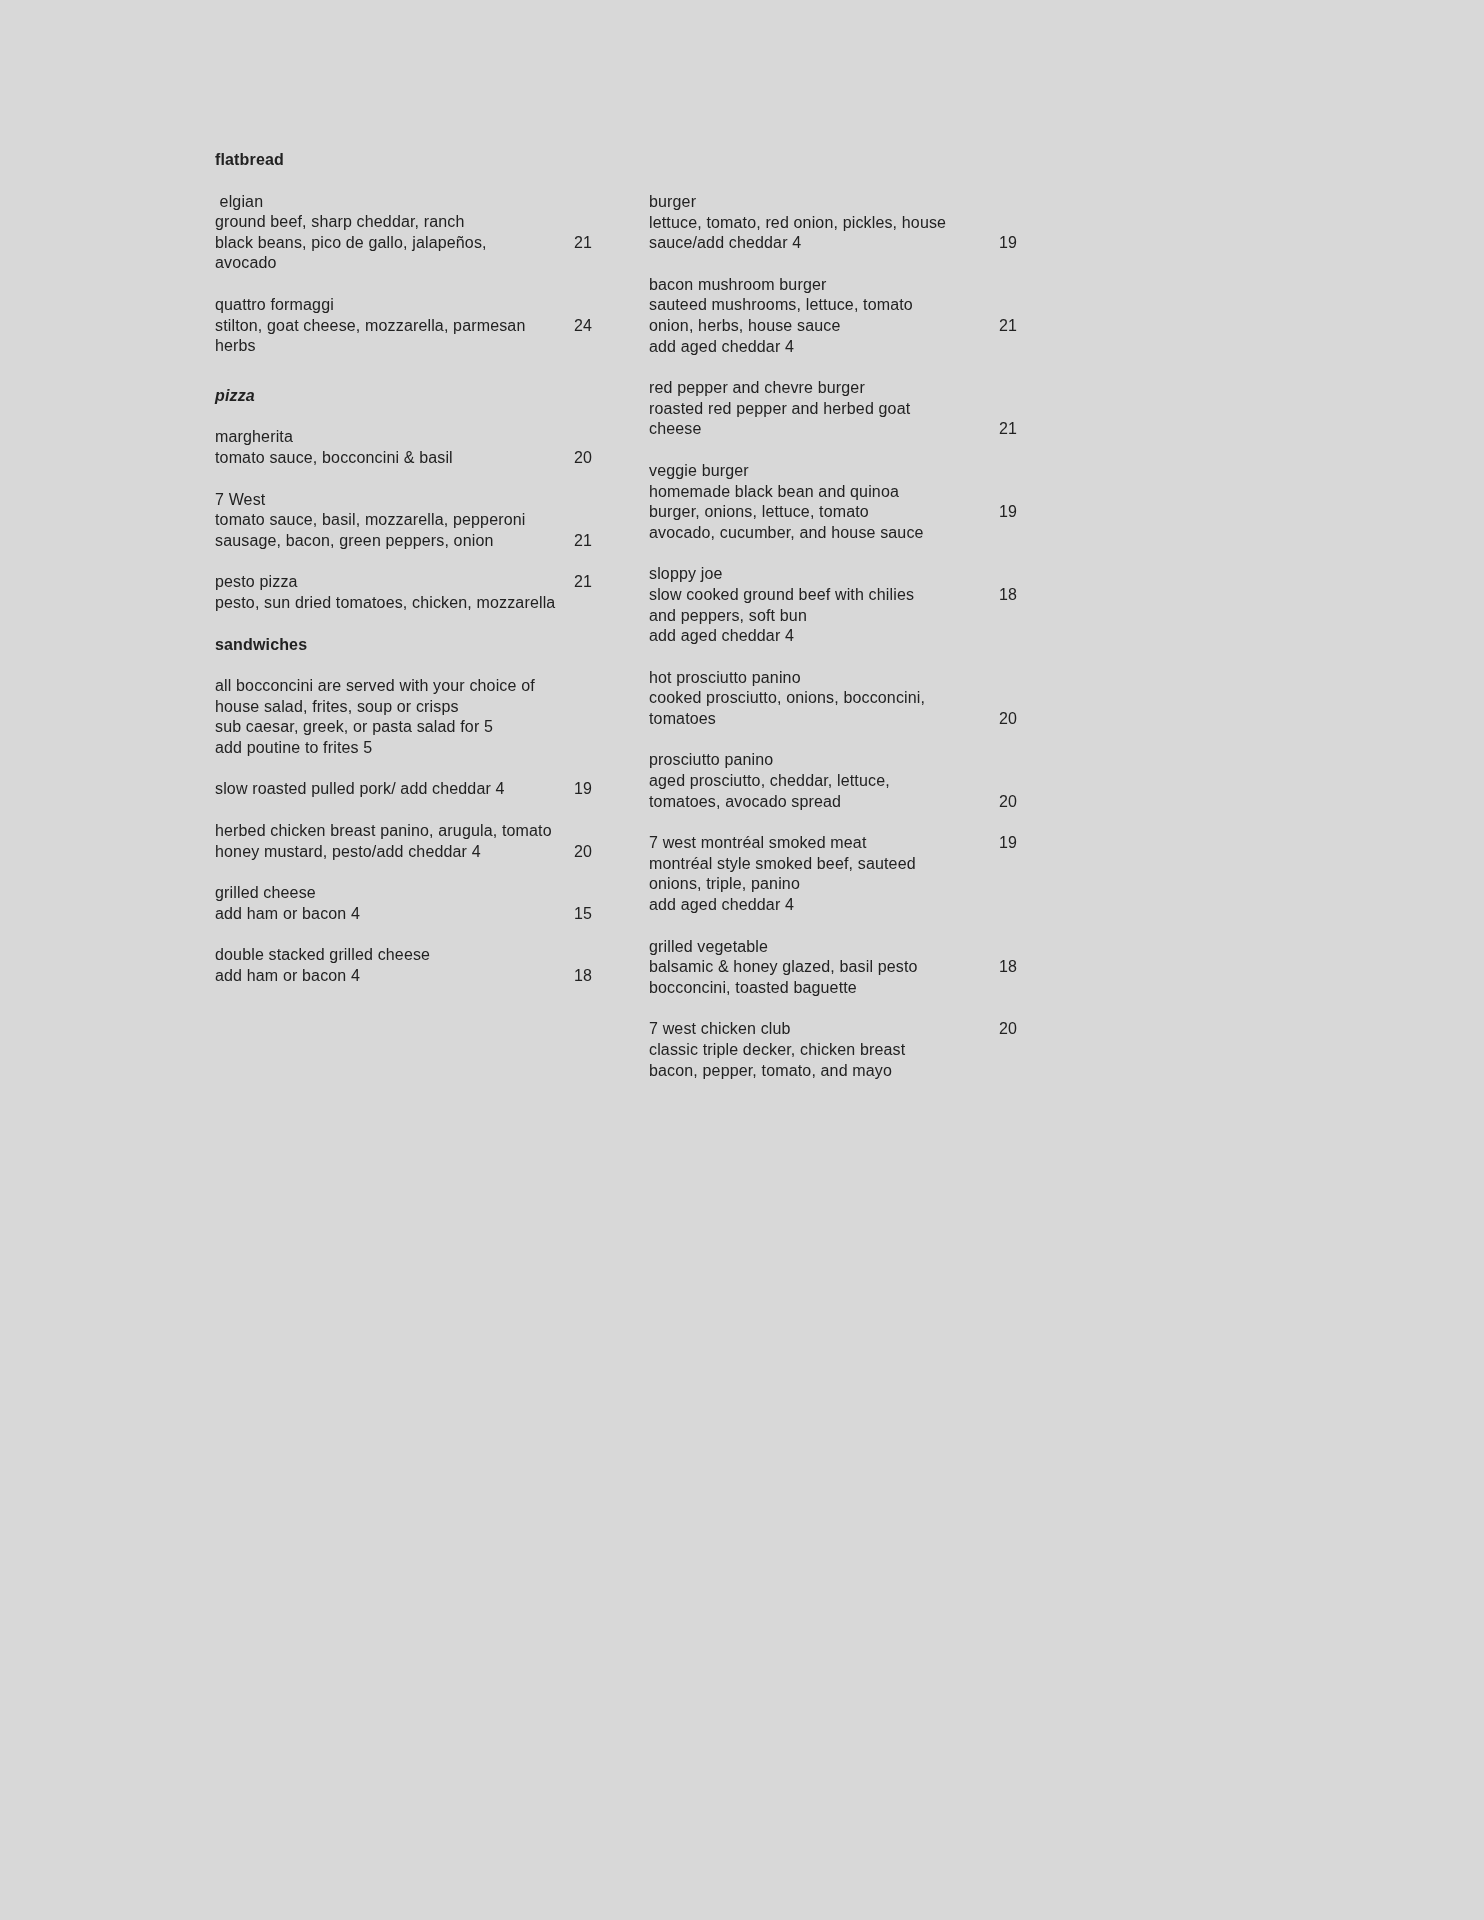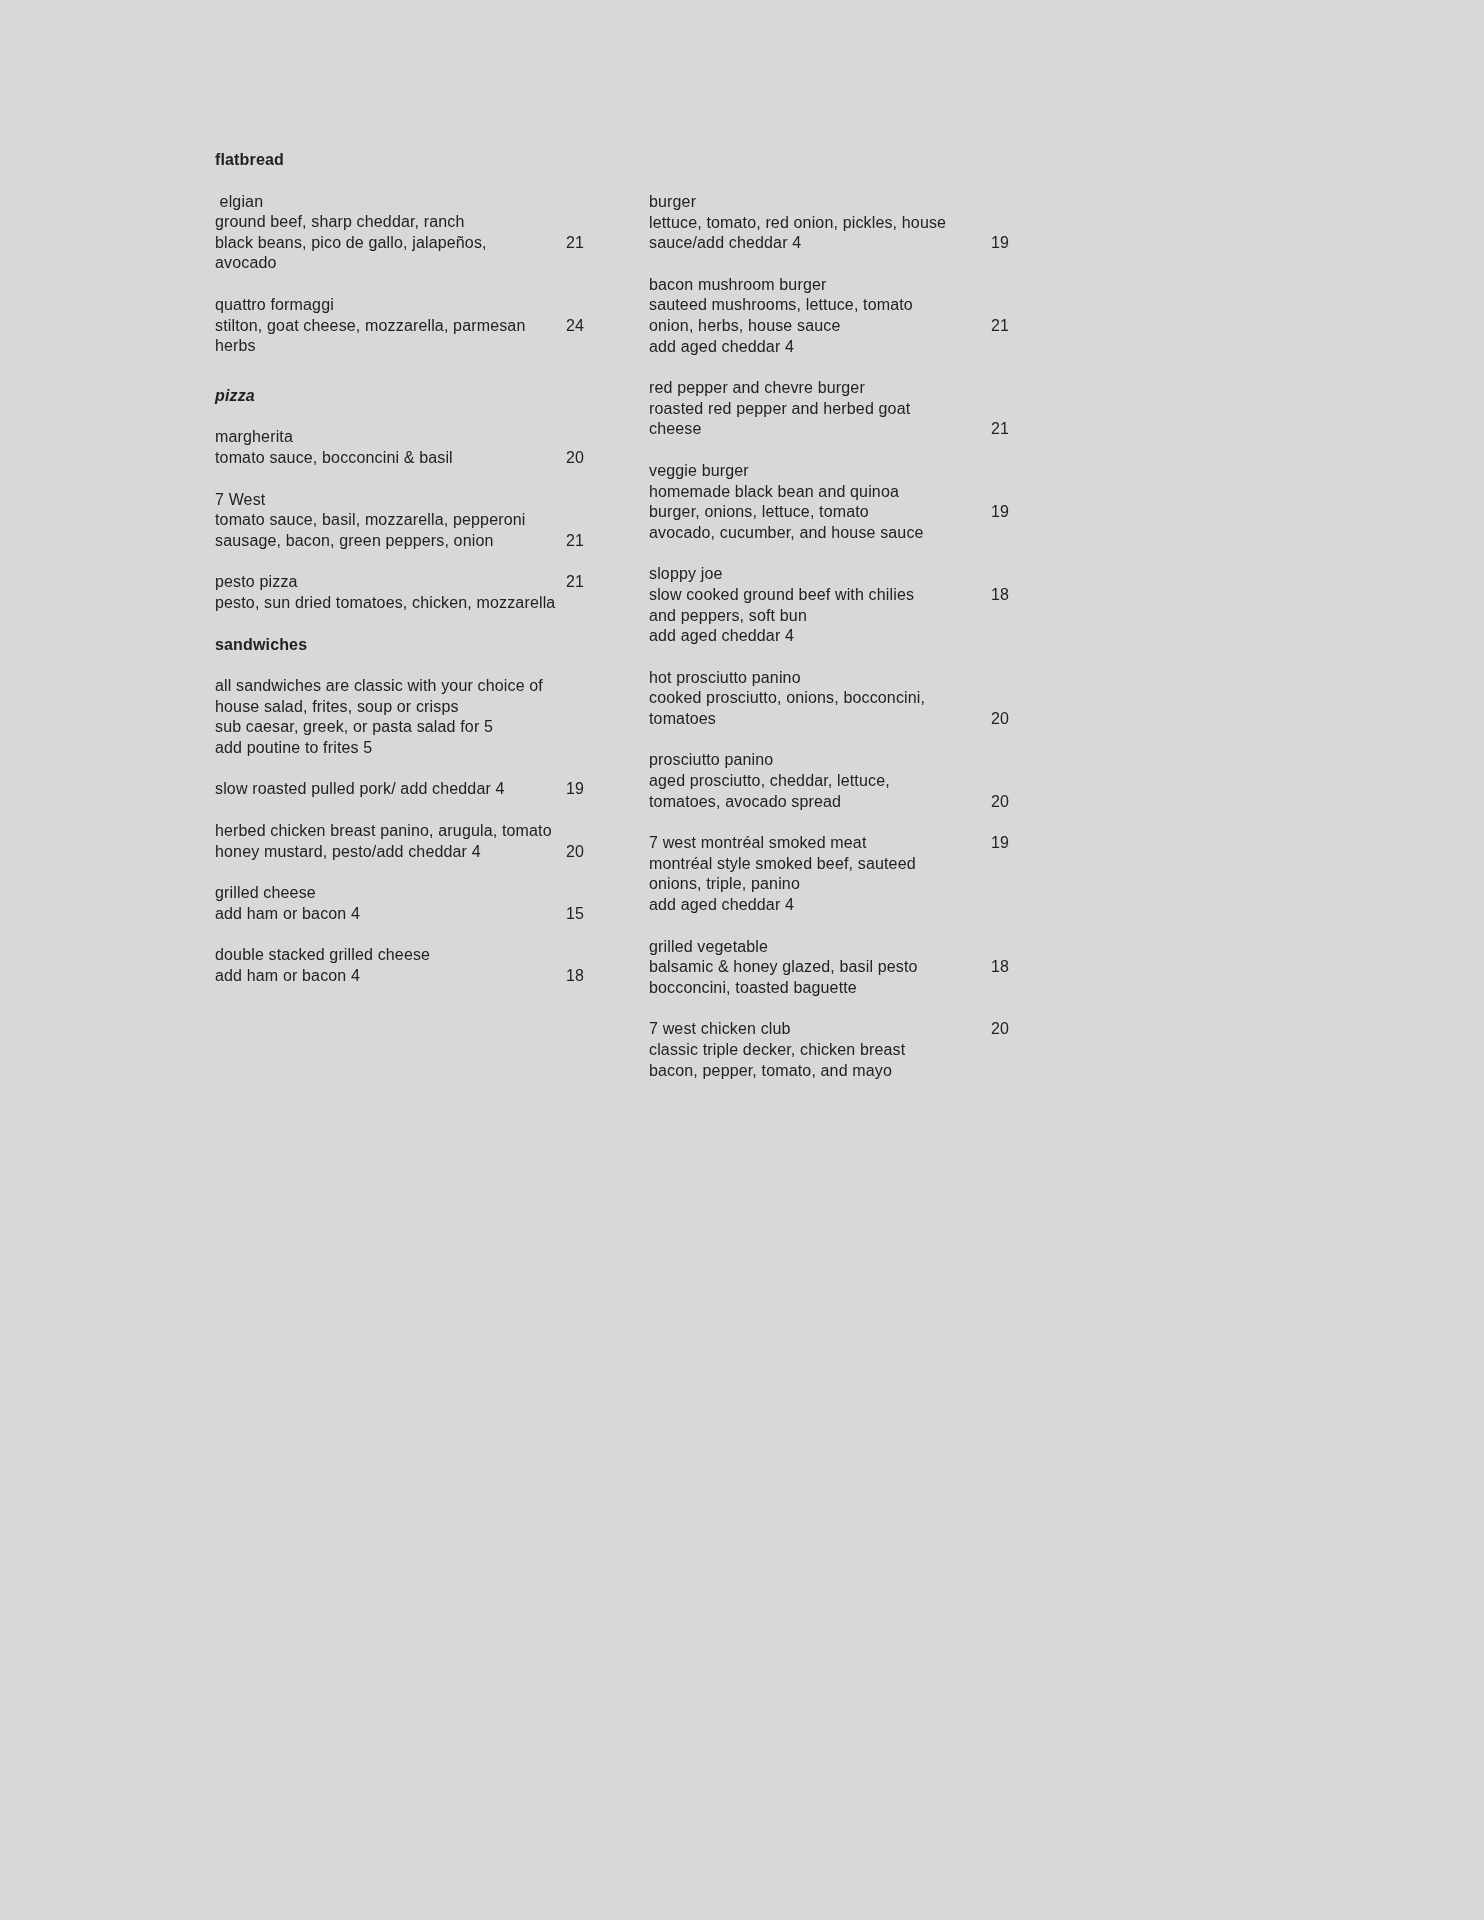--- a/index.html
+++ b/index.html
@@ -33,21 +33,21 @@
   .heading.gap-before { margin-top: 29px; font-style: italic; }
   .item {
     position: relative;
     margin: 0 0 21px 0;
   }
   .item.gap-before { margin-top: 21px; }
   .note { margin: 0 0 21px 0; }
   .line { white-space: pre; }
   .price {
     position: absolute;
-    right: 8px;
+    right: 0;
   }
   .p0 { top: 0; }
   .p1 { top: 20.6px; }
   .p2 { top: 41.2px; }
 </style>
 </head>
 <body>
 
 <div class="page">
 
@@ -88,21 +88,21 @@
 
     <div class="item">
       <div class="line name">pesto pizza</div>
       <div class="line">pesto, sun dried tomatoes, chicken, mozzarella</div>
       <span class="price p0">21</span>
     </div>
 
     <div class="heading">sandwiches</div>
 
     <div class="note">
-      <div class="line">all sandwiches are classic with your choice of</div>
+      <div class="line">all bocconcini are served with your choice of</div>
       <div class="line">house salad, frites, soup or crisps</div>
       <div class="line">sub caesar, greek, or pasta salad for 5</div>
       <div class="line">add poutine to frites 5</div>
     </div>
 
     <div class="item">
       <div class="line name">slow roasted pulled pork/ add cheddar 4</div>
       <span class="price p0">19</span>
     </div>
 

